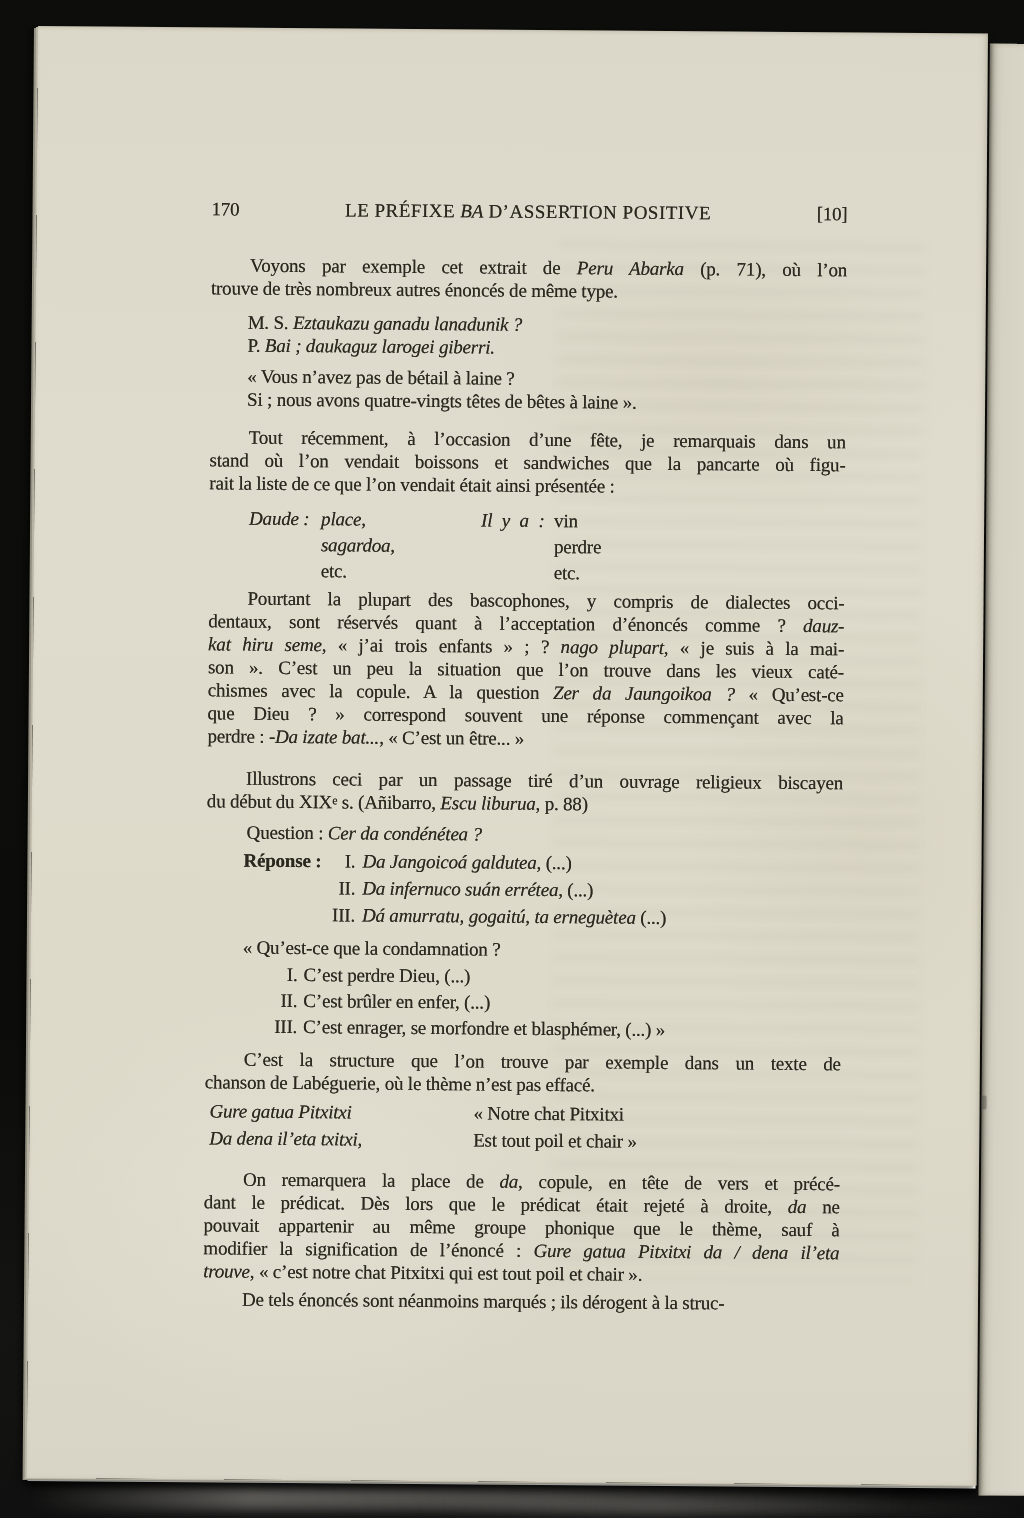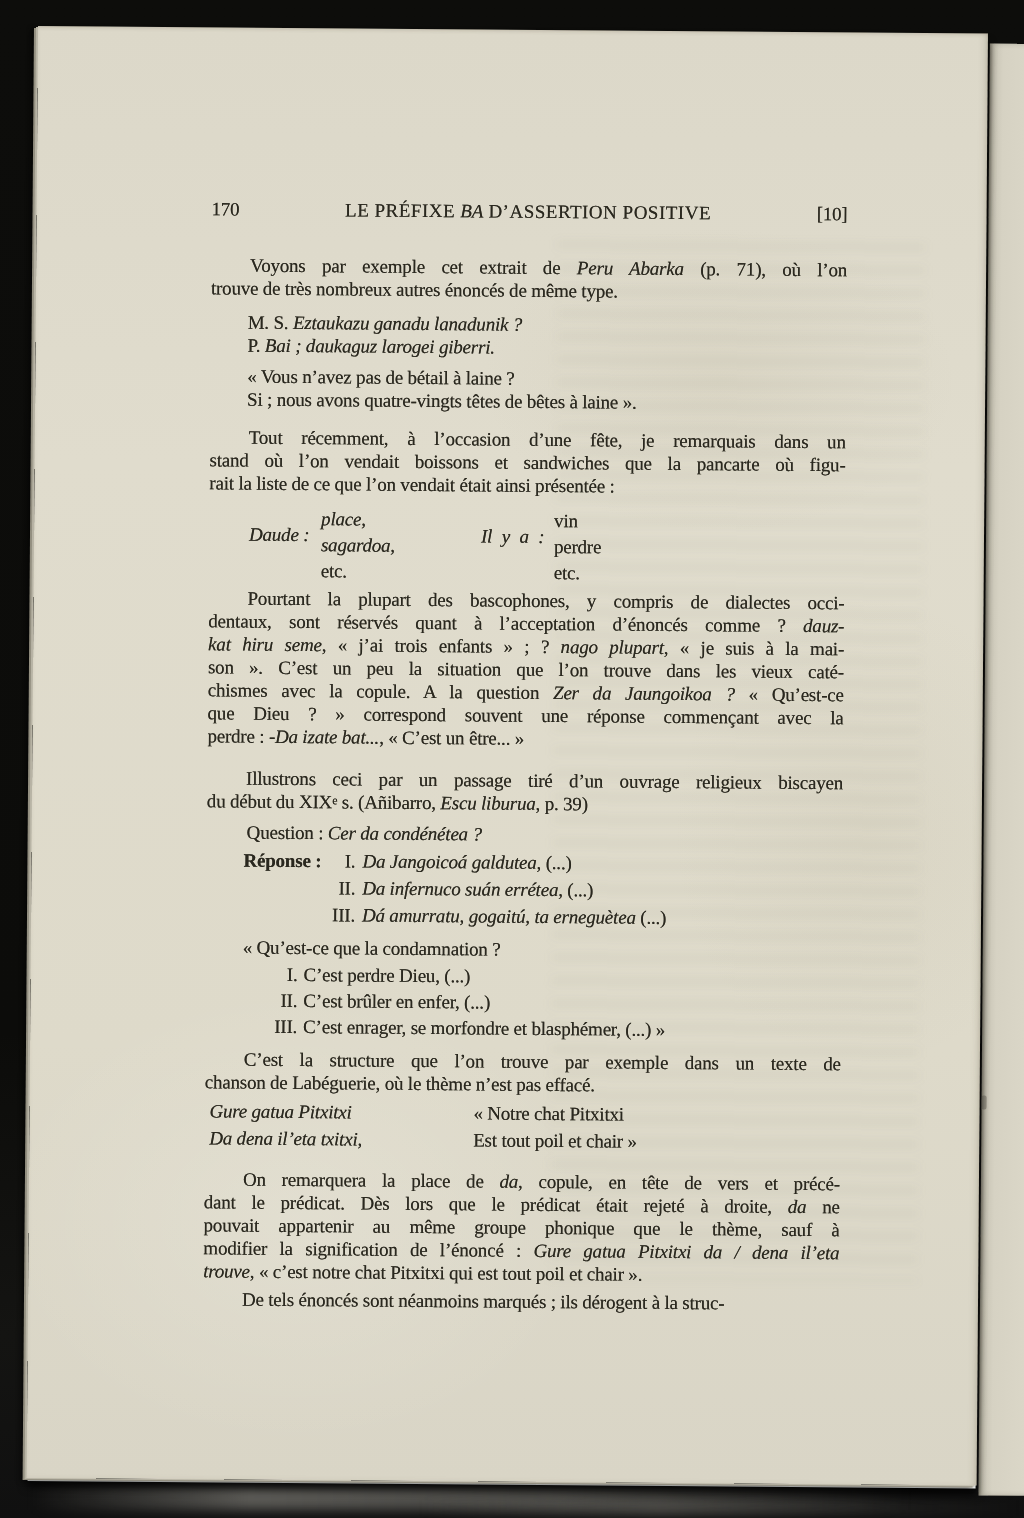--- a/index.html
+++ b/index.html
@@ -59,21 +59,21 @@
   .para .tl:first-child { text-indent: 39px; }
 
   .line { white-space: nowrap; }
   .dialogue .line, .quote .line { margin-left:37px; }
   .qline { margin-left:40px; }
 
   .cols { display:flex; margin-left:40px; line-height:26px; }
   .dcol { position:relative; }
   .dcol1 { width:232px; padding-left:72px; box-sizing:border-box; }
   .dcol2 { padding-left:73px; }
-  .dlabel { position:absolute; left:0; top:16px; }
+  .dlabel { position:absolute; left:0; top:0; }
   .ws { word-spacing:5px;font-style:italic; }
 
   .reponse { position:relative; margin-left:37px; line-height:27px; }
   .rlabel { position:absolute; left:0; top:0;font-weight:bold; }
   .rnum { display:inline-block; width:112px; text-align:right; margin-right:7px; }
 
   .frq { margin-left:37px; }
   .frlist { margin-left:37px; line-height:26px; }
   .fnum { display:inline-block; width:55px; text-align:right; margin-right:6px; }
 
@@ -147,21 +147,21 @@
             <div class="tl"><span>dentaux, sont réservés quant à l’acceptation d’énoncés comme ? </span><i>dauz-</i></div>
             <div class="tl"><i>kat hiru seme</i><span>, « j’ai trois enfants » ; ? </span><i>nago plupart</i><span>, « je suis à la mai-</span></div>
             <div class="tl"><span>son ». C’est un peu la situation que l’on trouve dans les vieux caté-</span></div>
             <div class="tl"><span>chismes avec la copule. A la question </span><i>Zer da Jaungoikoa ?</i><span> « Qu’est-ce</span></div>
             <div class="tl"><span>que Dieu ? » correspond souvent une réponse commençant avec la</span></div>
             <div class="tl tl-last"><span>perdre : </span><i>-Da izate bat...</i><span>, « C’est un être... »</span></div>
           </div>
 
         <div class="para" style="margin-top:19px">
             <div class="tl"><span>Illustrons ceci par un passage tiré d’un ouvrage religieux biscayen</span></div>
-            <div class="tl tl-last"><span>du début du XIX</span><sup>e</sup><span> s. (Añibarro, </span><i>Escu liburua</i><span>, p. 39)</span></div>
+            <div class="tl tl-last"><span>du début du XIX</span><sup>e</sup><span> s. (Añibarro, </span><i>Escu liburua</i><span>, p. 88)</span></div>
           </div>
 
         <div class="line qline" style="margin-top:8px"><span>Question : </span><i>Cer da condénétea ?</i></div>
 
         <div class="reponse" style="margin-top:3px">
           <span class="rlabel">Réponse :</span>
           <div class="ritem line"><span class="rnum">I.</span><span><i>Da Jangoicoá galdutea,</i><span> (...)</span></span></div>
           <div class="ritem line"><span class="rnum">II.</span><span><i>Da infernuco suán errétea,</i><span> (...)</span></span></div>
           <div class="ritem line"><span class="rnum">III.</span><span><i>Dá amurratu, gogaitú, ta erneguètea</i><span> (...)</span></span></div>
         </div>

